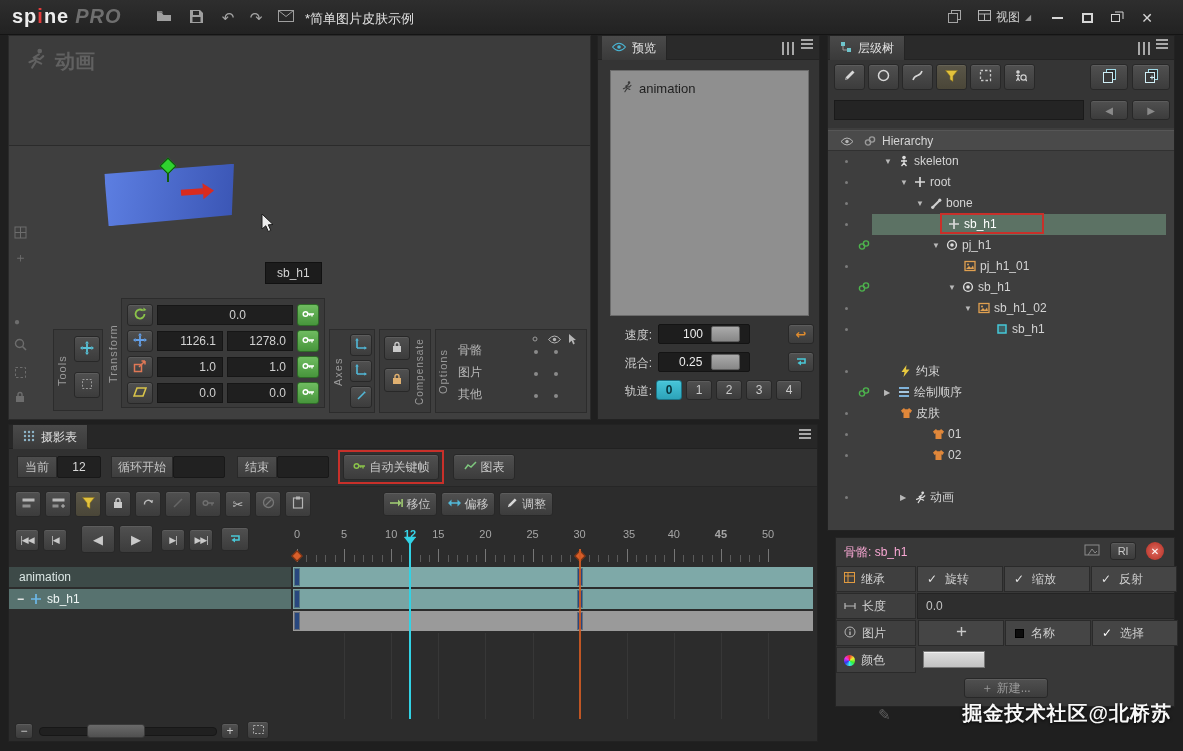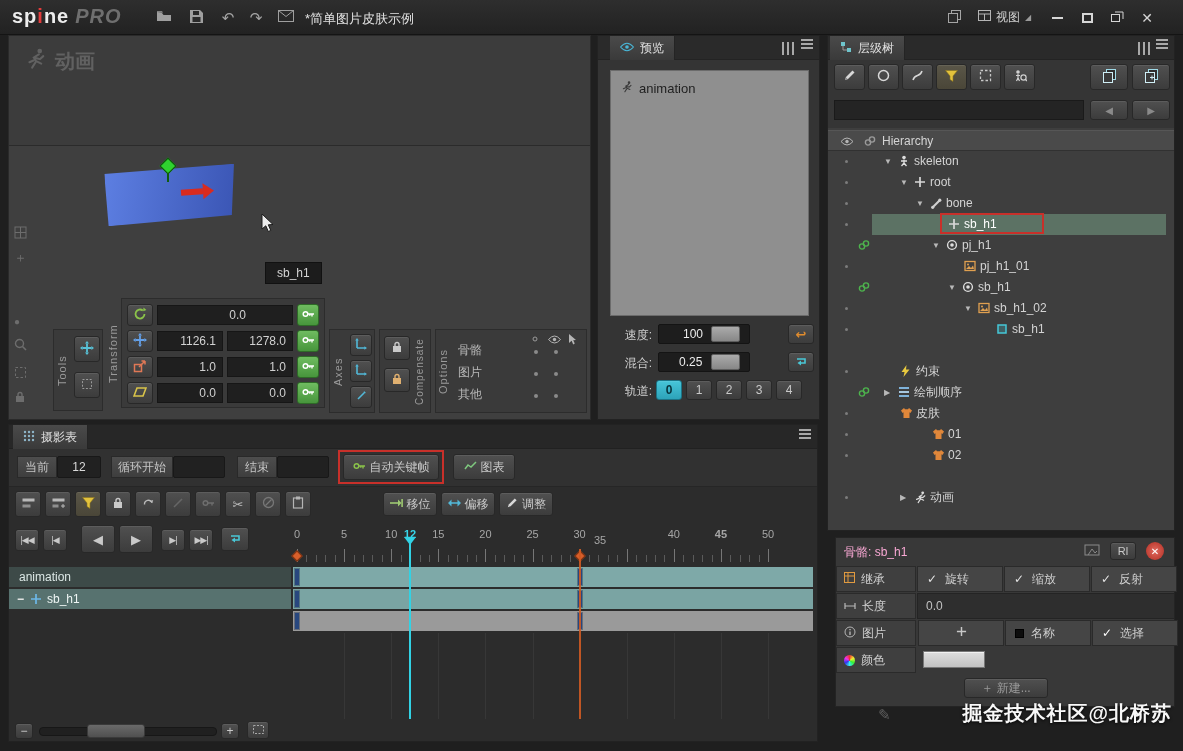--- a/index.html
+++ b/index.html
@@ -382,21 +382,21 @@
             <span style="position: absolute; left: 22px; color: rgb(184, 184, 184);">其他</span>
             <div class="opt-dot" style="left: 98px;"></div>
             <div class="opt-dot" style="left: 118px;"></div>
           </div>
         </div>
     </div>
   </div>
 
   <div class="preview">
     <div class="hdr-strip"></div>
-    <div class="tab" style="left:12px;top:0">
+    <div class="tab" style="left:4px;top:0">
       <span><svg width="14" height="10" viewBox="0 0 13 9">
             <path d="M.5 4.5 Q6.5 -2.5 12.5 4.5 Q6.5 11.5 .5 4.5Z" fill="none" stroke="#49b6d6"></path>
             <circle cx="6.5" cy="4.5" r="1.7" fill="#49b6d6"></circle>
           </svg></span>
       <span>预览</span>
     </div>
     <span class="sliders-icon abs" style="left:184px;top:6px"></span>
     <span class="menu-icon abs" style="left:203px;top:11px"></span>
 
     <div class="pv-box">
@@ -883,21 +883,21 @@
         <div class="tick" style="left: 542.3px; top: 30px; height: 7px;"></div>
         <div class="tick" style="left: 551.8px; top: 30px; height: 7px;"></div>
         <div class="tick" style="left: 561.2px; top: 30px; height: 7px;"></div>
         <div class="tick" style="left: 570.6px; top: 24px; height: 13px; background: rgb(118, 118, 118);"></div>
         <div class="rlabel" style="left: 570.6px;">30</div>
         <div class="tick" style="left: 580px; top: 30px; height: 7px;"></div>
         <div class="tick" style="left: 589.4px; top: 30px; height: 7px;"></div>
         <div class="tick" style="left: 598.9px; top: 30px; height: 7px;"></div>
         <div class="tick" style="left: 608.3px; top: 30px; height: 7px;"></div>
         <div class="tick" style="left: 617.7px; top: 24px; height: 13px; background: rgb(118, 118, 118);"></div>
-        <div class="rlabel" style="left: 591px; margin-top: 6px;">35</div>
+        <div class="rlabel" style="left: 620px;">35</div>
         <div class="tick" style="left: 627.1px; top: 30px; height: 7px;"></div>
         <div class="tick" style="left: 636.5px; top: 30px; height: 7px;"></div>
         <div class="tick" style="left: 646px; top: 30px; height: 7px;"></div>
         <div class="tick" style="left: 655.4px; top: 30px; height: 7px;"></div>
         <div class="tick" style="left: 664.8px; top: 24px; height: 13px; background: rgb(118, 118, 118);"></div>
         <div class="rlabel" style="left: 664.8px;">40</div>
         <div class="tick" style="left: 674.2px; top: 30px; height: 7px;"></div>
         <div class="tick" style="left: 683.6px; top: 30px; height: 7px;"></div>
         <div class="tick" style="left: 693.1px; top: 30px; height: 7px;"></div>
         <div class="tick" style="left: 702.5px; top: 30px; height: 7px;"></div>

